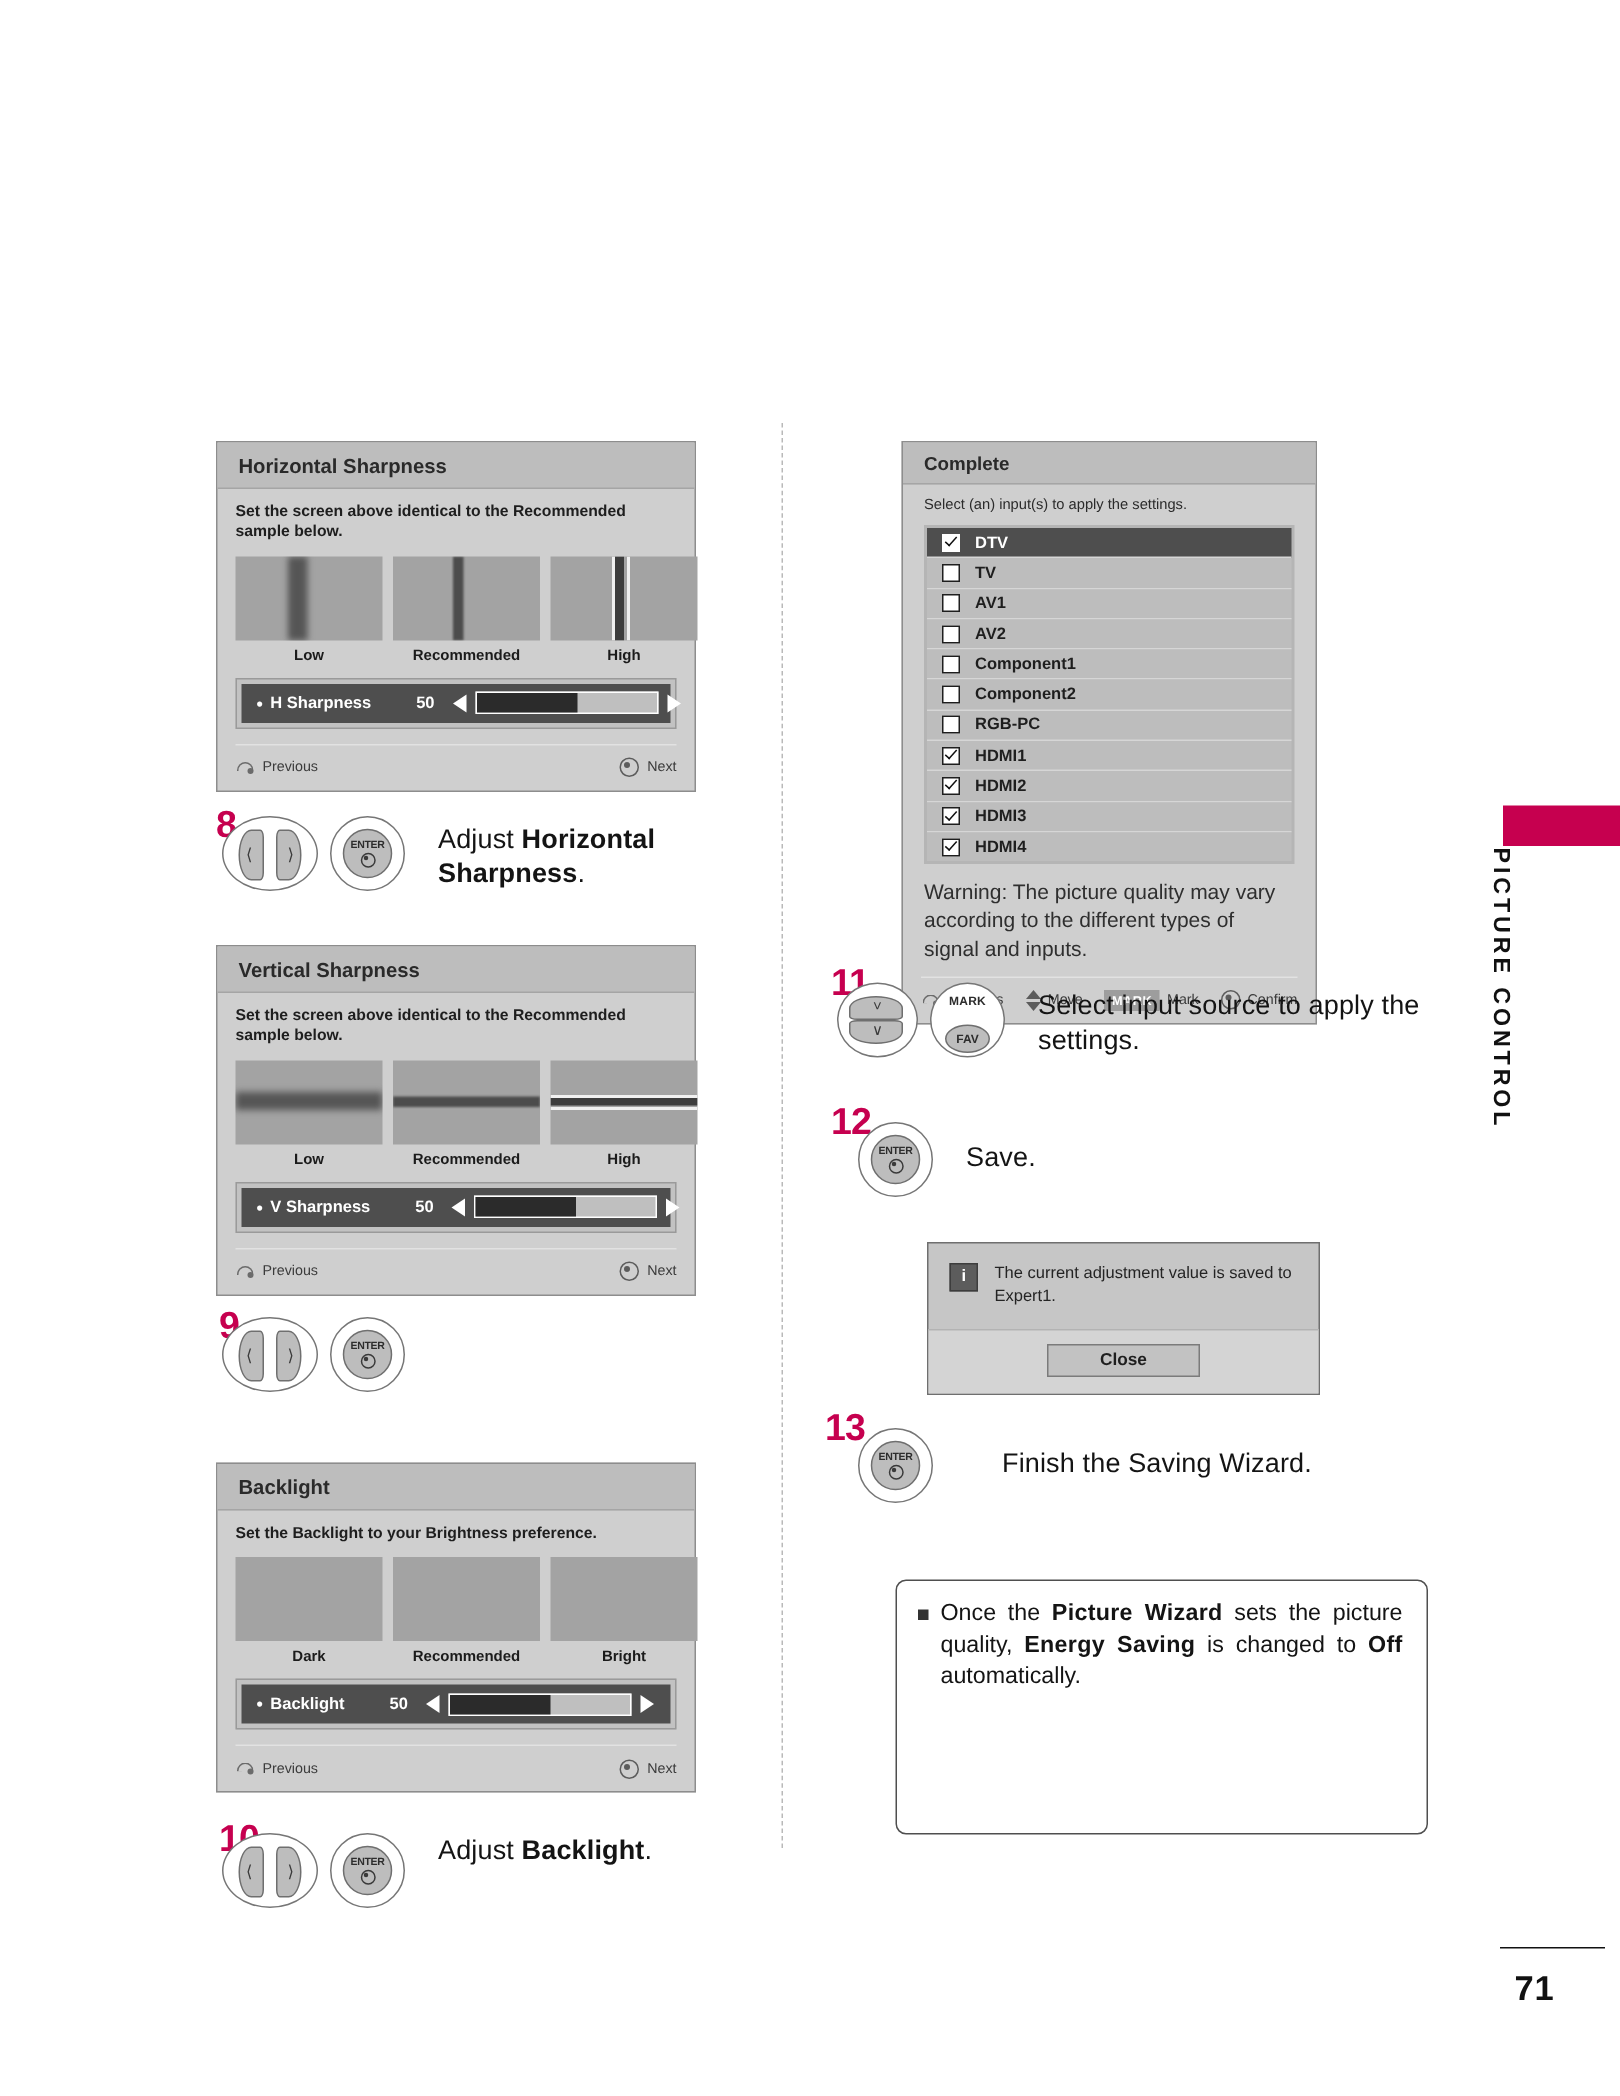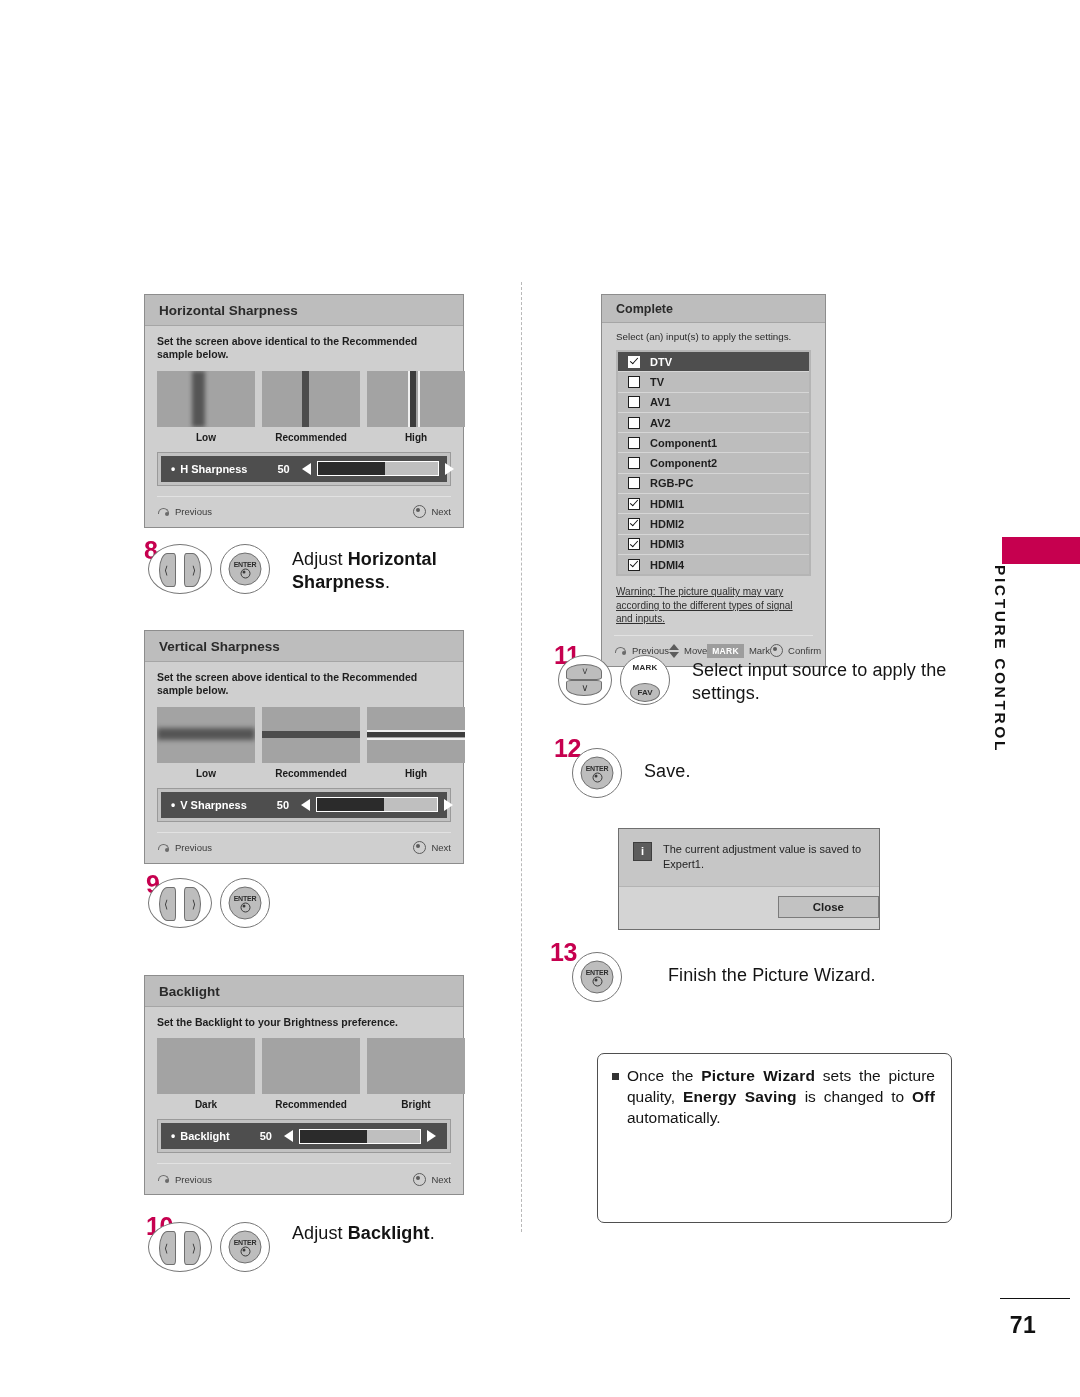--- a/index.html
+++ b/index.html
@@ -335,24 +335,23 @@
     content: "";
     position: absolute;
     left: 2.6px; top: -0.6px;
     width: 3px; height: 7px;
     border: solid #101010;
     border-width: 0 1.8px 1.8px 0;
     transform: rotate(42deg);
   }
   .warn-text {
     margin: 9px 14px 0 14px;
-    font-size: 10px;
+    font-size: 14px;
     color: #2f2f2f;
     line-height: 1.35;
-    text-decoration: underline;
   }
 
   
   .step {
     position: absolute;
     display: flex;
     align-items: flex-start;
   }
   .step-num {
     position: absolute;
@@ -512,21 +511,21 @@
     display: flex;
     align-items: center;
     justify-content: center;
     flex: none;
     line-height: 1;
   }
   .dialog-foot {
     background: #d4d4d4;
     border-top: 1px solid #b3b3b3;
     display: flex;
-    justify-content: flex-end;
+    justify-content: center;
     align-items: center;
     padding: 9px 0 11px 0;
   }
   .dialog-btn {
     background: #c2c2c2;
     border: 1.4px solid #7b7b7b;
     padding: 4px 34px;
     font-size: 11.5px;
     font-weight: bold;
     color: #1f1f1f;
@@ -760,21 +759,21 @@
       <span class="enter-inner">
         <span class="enter-txt">ENTER</span>
         <span class="enter-dot"></span>
       </span>
     </div>
     <div class="step-text" style="margin-left:22px; width:230px; margin-top:0;">
       <span>Adjust </span><b>Backlight</b><span>.</span>
     </div>
   </div>
 
-  <div class="osd" style="left:601px; top:294px; width:225px;">
+  <div class="osd" style="left:601px; top:294px; width:277px;">
     <div class="osd-title" style="height:27px; font-size:12.5px;">Complete</div>
     <div style="padding:8px 14px 0 14px;">
       <div style="font-size:9.8px; color:#2b2b2b;">Select (an) input(s) to apply the settings.</div>
     </div>
     <div class="input-list">
       <div class="input-row selected">
           <span class="cbox checked"></span>
           <span>DTV</span>
         </div>
       <div class="input-row">
@@ -874,21 +873,21 @@
   </div>
 
   <div class="step" style="left:572px; top:952px;">
     <div class="step-num" style="left:-22px; top:-12px;">13</div>
     <div class="btn-circle">
       <span class="enter-inner">
         <span class="enter-txt">ENTER</span>
         <span class="enter-dot"></span>
       </span>
     </div>
-    <div class="step-text" style="margin-left:46px; width:300px; margin-top:12px;">Finish the Picture Wizard.</div>
+    <div class="step-text" style="margin-left:46px; width:300px; margin-top:12px;">Finish the Saving Wizard.</div>
   </div>
 
   <div class="notes" style="left:597px; top:1053px; width:355px; height:170px;">
     <div class="note-item">
       <span class="note-bullet"></span>
       <span id="note-1"><span>Once the </span><b>Picture Wizard</b><span> sets the picture quality, </span><b>Energy Saving</b><span> is changed to </span><b>Off</b><span> automatically.</span></span>
     </div>
   </div>
 
 </div>

